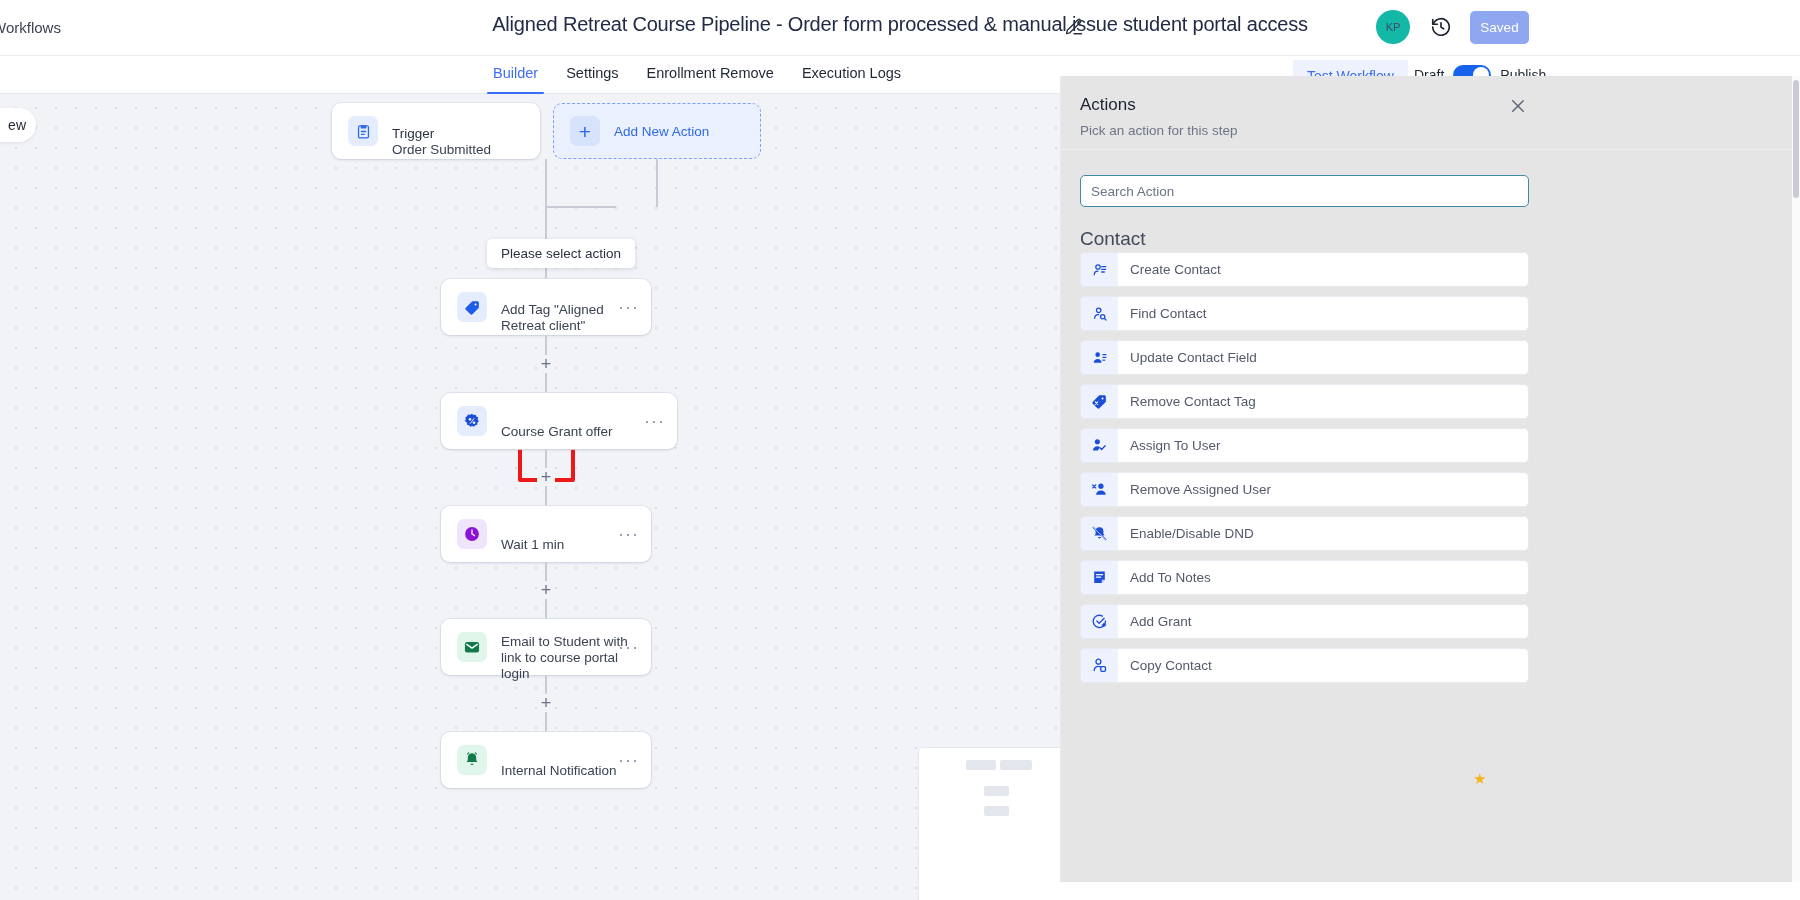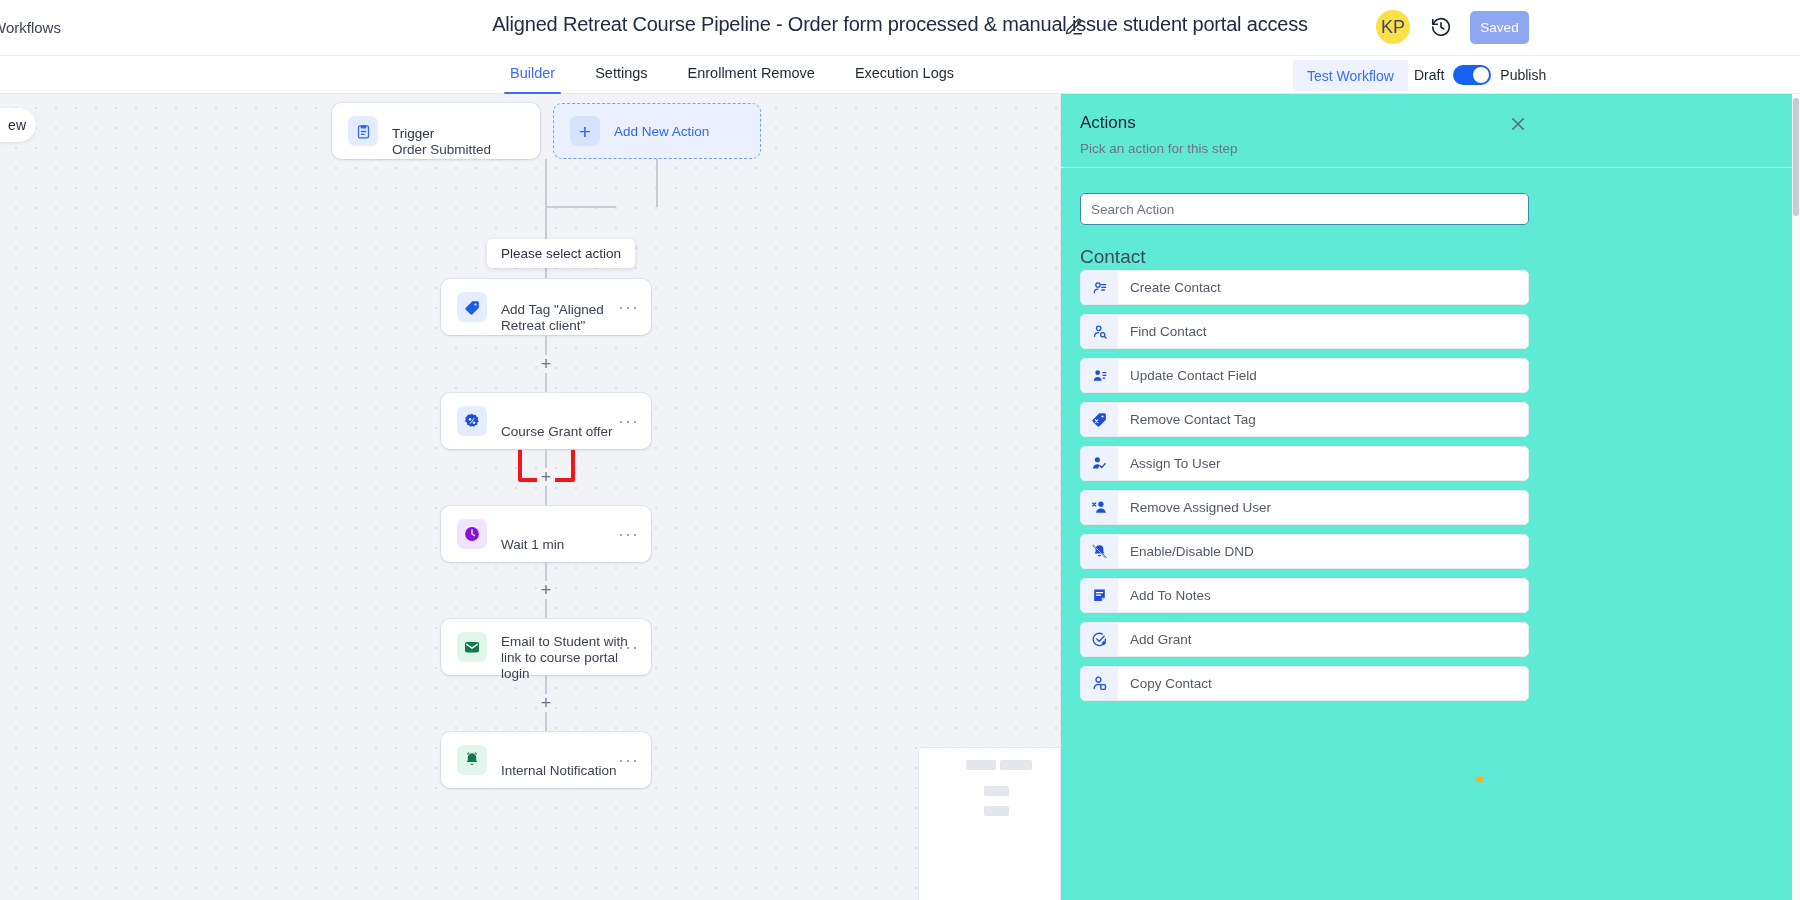--- a/index.html
+++ b/index.html
@@ -26,41 +26,41 @@
     text-align: center; font-size: 20px; color: #222b45;
     letter-spacing: -0.2px;
   }
   .edit-pencil {
     position: absolute; left: 1064px; top: 17px;
     width: 20px; height: 20px; cursor: pointer;
   }
   .avatar {
     position: absolute; left: 1376px; top: 10px;
     width: 34px; height: 34px; border-radius: 50%;
-    background: #fde047; color: #3b4a6b;
-    font-size: 18px; display: flex; align-items: center; justify-content: center;
+    background: #14b8a6; color: #3b4a6b;
+    font-size: 11px; display: flex; align-items: center; justify-content: center;
   }
   .history-icon {
     position: absolute; left: 1430px; top: 16px;
     width: 22px; height: 22px; cursor: pointer;
   }
   .saved-btn {
     position: absolute; left: 1470px; top: 11px;
     width: 59px; height: 33px; border-radius: 5px;
     background: #8fa6f0; color: #fff; border: 0;
     font-size: 13.5px; font-family: inherit; cursor: pointer;
     display: flex; align-items: center; justify-content: center;
   }
 
   
   .tabbar {
     position: absolute; left: 0; top: 56px; width: 1800px; height: 38px;
     background: #fff; border-bottom: 1px solid #e4e9ef;
   }
-  .tabs { position: absolute; left: 508px; top: 0; display: flex; gap: 36px; height: 38px; }
+  .tabs { position: absolute; left: 491px; top: 0; display: flex; gap: 24px; height: 38px; }
   .tab {
     font-size: 14.5px; color: #1f2733; line-height: 34px;
     cursor: pointer; position: relative; padding: 0 2px;
   }
   .tab.active { color: #3b6ef5; }
   .tab.active::after {
     content: ""; position: absolute; left: -4px; right: -4px; bottom: 0;
     height: 2.5px; background: #3b6ef5; border-radius: 2px;
   }
   .test-wf {
@@ -148,22 +148,22 @@
   }
   .minimap {
     position: absolute; background: #fff; border-radius: 4px 0 0 0;
     box-shadow: 0 0 0 1px rgba(225,229,238,.9);
     overflow: hidden;
   }
   .mm-bar { position: absolute; background: #e3e6ec; border-radius: 2px; }
 
   
   .panel {
-    position: absolute; left: 1060px; top: 94px; width: 740px; height: 806px;
-    background: #5eead4; border-left: 1px solid #e7eaf0;
+    position: absolute; left: 1060px; top: 76px; width: 740px; height: 806px;
+    background: #e5e5e5; border-left: 1px solid #e7eaf0;
   }
   .panel-head { position: absolute; left: 0; top: 0; width: 740px; height: 74px;
     border-bottom: 1px solid #edf0f4; }
   .panel-title { position: absolute; left: 19px; top: 19px; font-size: 17px; color: #1b2230; }
   .panel-sub { position: absolute; left: 19px; top: 47px; font-size: 13.5px; color: #6c7486; }
   .panel-close {
     position: absolute; left: 448px; top: 21px; width: 18px; height: 18px;
     cursor: pointer;
   }
   .search-wrap { position: absolute; left: 19px; top: 99px; width: 449px; height: 32px; }
@@ -276,21 +276,21 @@
         </svg>
       </div>
       <div class="txt" style="width:130px;">Add Tag "Aligned Retreat client"</div>
       <div class="dots">···</div>
     </div>
 
     <div class="edge" style="left:545px; top:241px; width:1.6px; height:58px;"></div>
     <div class="plusnode" style="left:537px; top:261px;">+</div>
     <div class="redbox" style="left:518px; top:339px; width:57px; height:49px;"></div>
 
-    <div class="node" style="left:441px; top:299px; width:210px; height:56px;">
+    <div class="node" style="left:441px; top:299px; width:236px; height:56px;">
       <div class="ic" style="background:#e4ecfd;">
         <svg width="18" height="18" viewBox="0 0 24 24" fill="#1d4ed8">
           <path d="M12 2.2l2.1 1.7 2.7-.3 1 2.5 2.4 1.3-.6 2.6 1.4 2.3-1.9 1.9-.2 2.7-2.6.7-1.6 2.2-2.5-1-2.5 1-1.6-2.2-2.6-.7-.2-2.7L2.4 12l1.4-2.3-.6-2.6 2.4-1.3 1-2.5 2.7.3z"></path>
           <path d="M9.3 8.6a1.2 1.2 0 1 1 0 2.4 1.2 1.2 0 0 1 0-2.4zm5.4 4.4a1.2 1.2 0 1 1 0 2.4 1.2 1.2 0 0 1 0-2.4zM15 8.3l-5.6 7.4" stroke="#fff" stroke-width="1.2" fill="#fff"></path>
         </svg>
       </div>
       <div class="txt">Course Grant offer</div>
       <div class="dots">···</div>
     </div>
 

